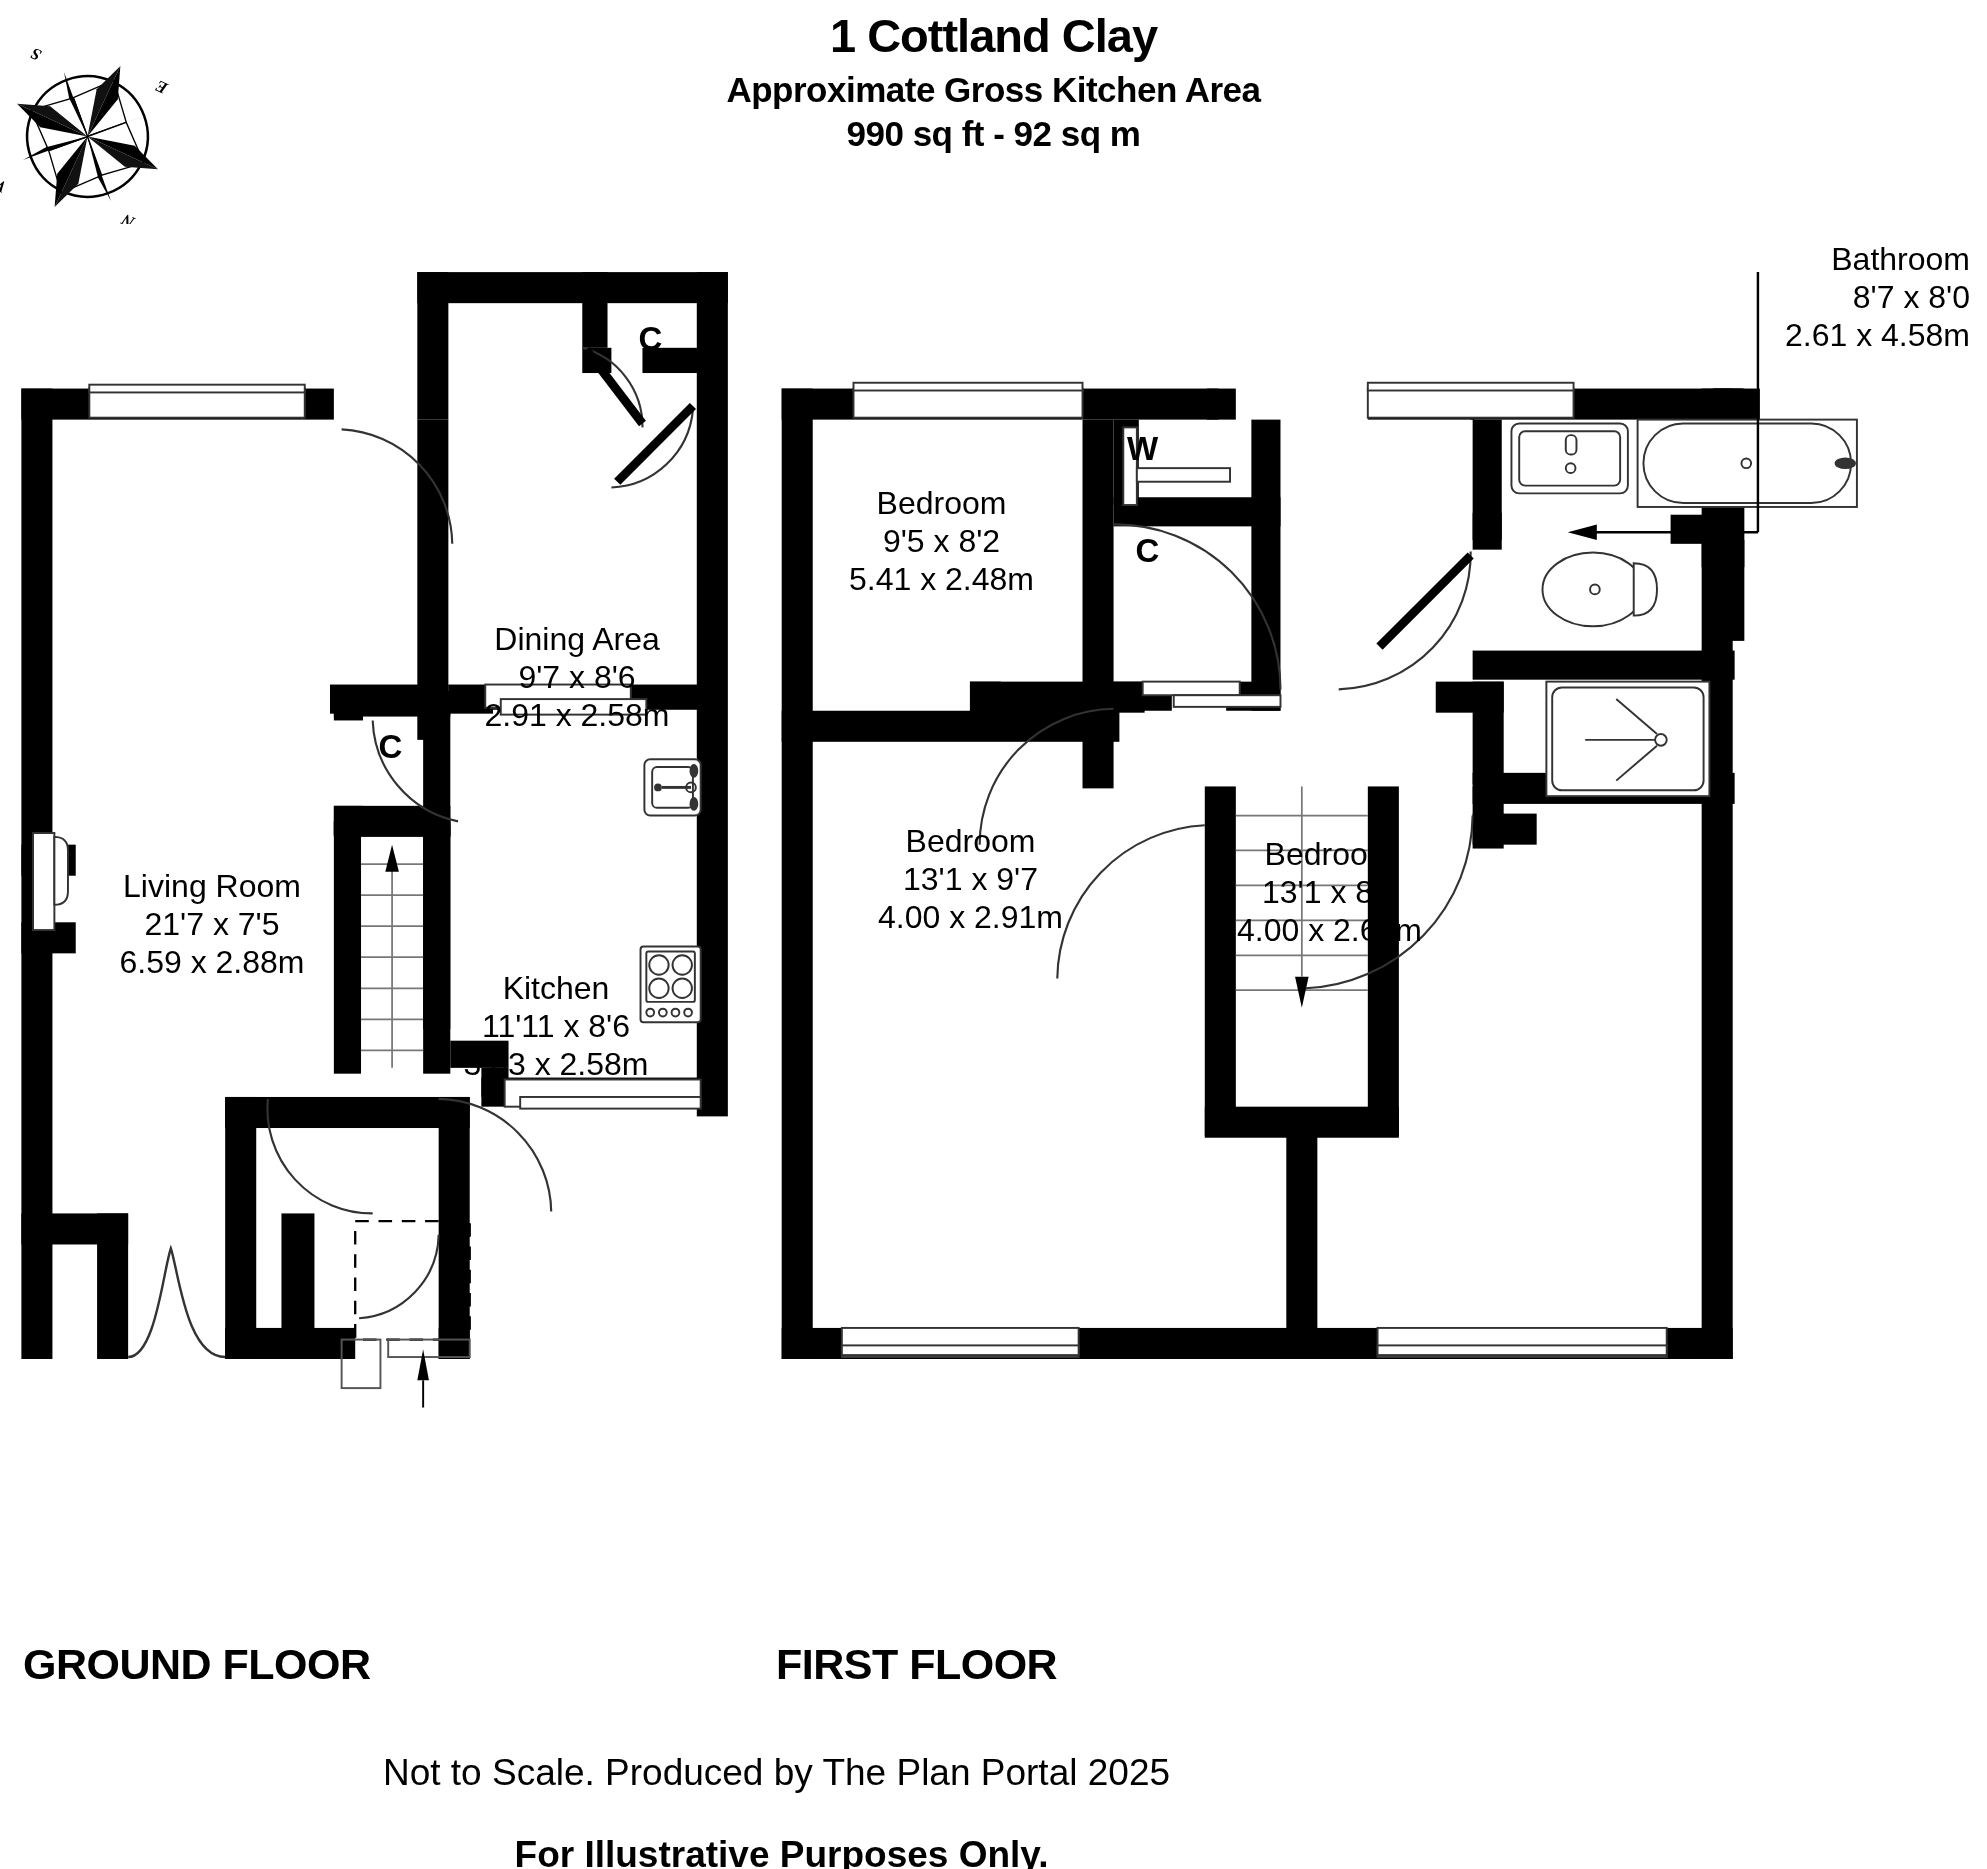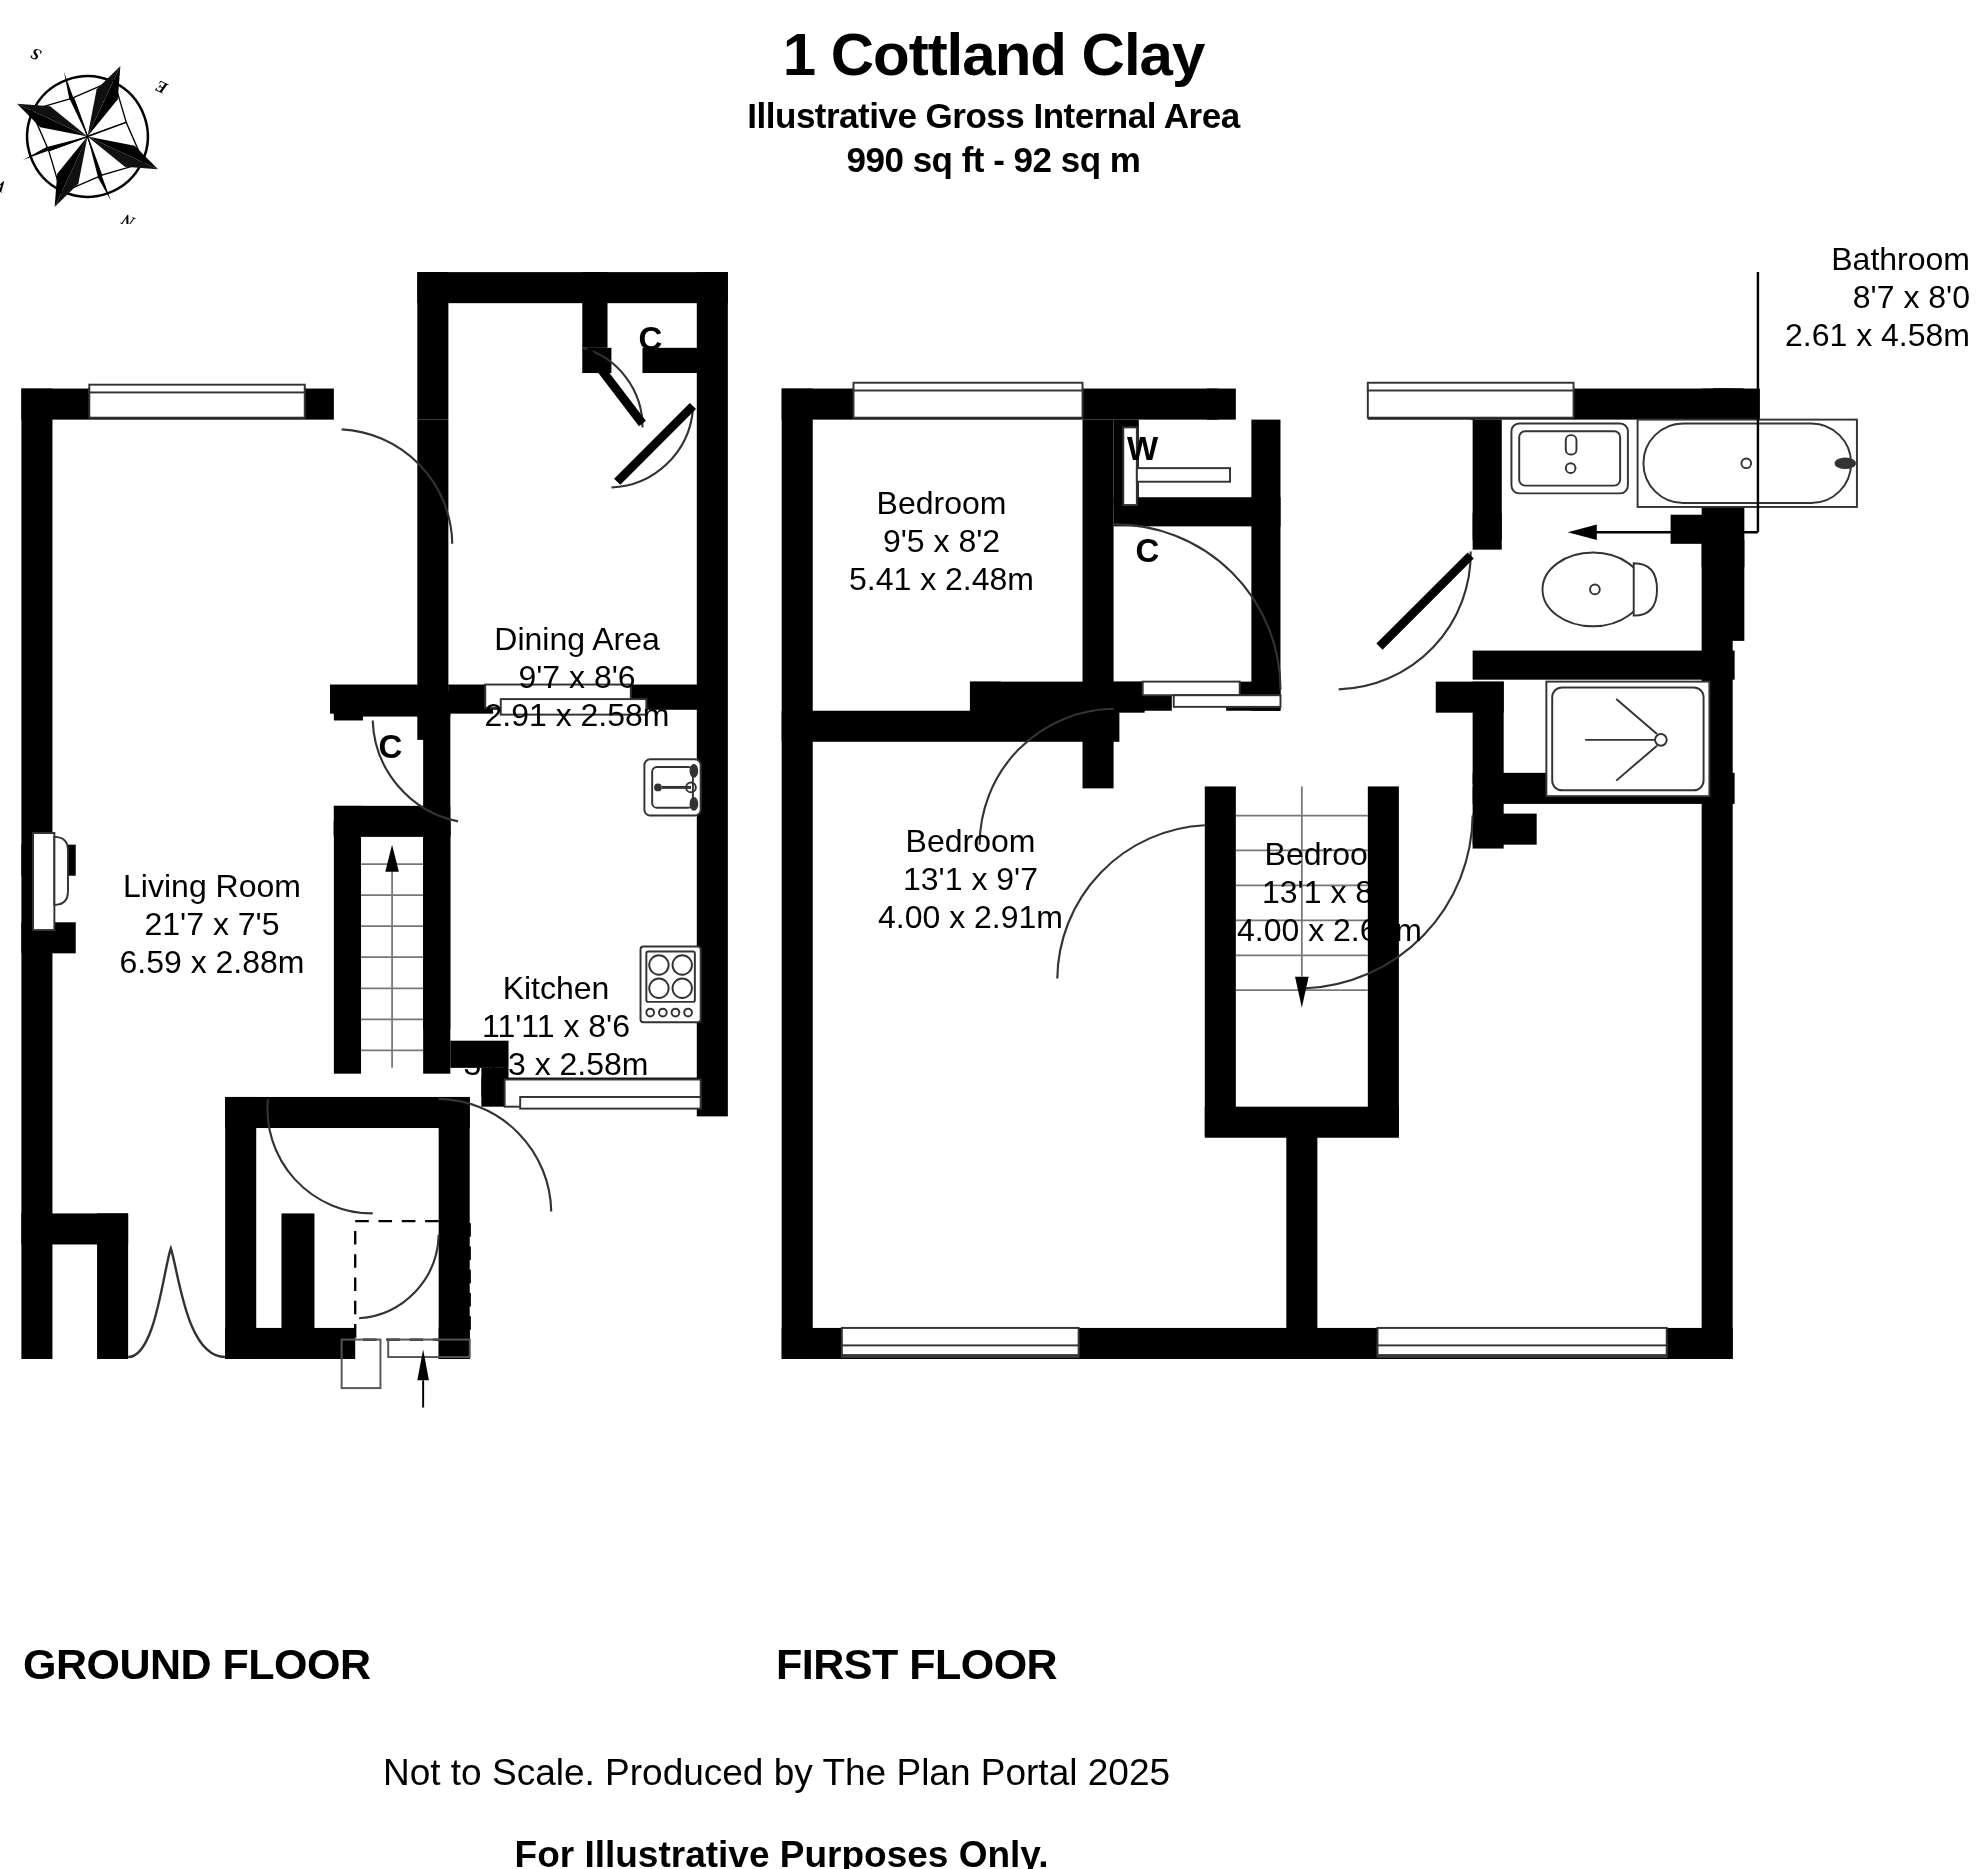--- a/index.html
+++ b/index.html
@@ -3,21 +3,21 @@
 <meta charset="utf-8">
 <style>
   html,body{margin:0;padding:0;background:#ffffff;}
   body{width:1987px;height:1870px;position:relative;
        font-family:"Liberation Sans", sans-serif;color:#000;overflow:hidden;}
 
   .plan-root{position:absolute;left:0;top:0;width:1987px;height:1870px;}
 
   
   #header{position:absolute;left:0;top:0;width:1987px;text-align:center;}
-  #title{font-size:60px;font-weight:bold;letter-spacing:-1px;line-height:1.05;margin-top:23px;}
+  #title{font-size:47px;font-weight:bold;letter-spacing:-1px;line-height:1.05;margin-top:11px;}
   #sub1{font-size:35px;font-weight:bold;margin-top:9.7px;letter-spacing:-0.5px;}
   #sub2{font-size:35px;font-weight:bold;margin-top:3.9px;letter-spacing:-0.5px;}
 
   
   #compass{position:absolute;left:120;top:49px;width:175px;height:175px;}
 
   
   .floorsvg{position:absolute;}
   #gf-svg{left:0px;top:243px;}
   #ff-svg{left:737px;top:243px;}
@@ -36,21 +36,21 @@
   #foot1{position:absolute;left:0;top:1752px;width:1553px;text-align:center;font-size:37px;}
   #foot2{position:absolute;left:5px;top:1802px;width:1553px;text-align:center;font-size:37px;font-weight:bold;margin-top:32px;}
 </style>
 </head>
 <body>
 
 <div class="plan-root">
 
   <div id="header">
     <div id="title">1 Cottland Clay</div>
-    <div id="sub1">Illustrative Gross Internal Area</div>
+    <div id="sub1">Approximate Gross Kitchen Area</div>
     <div id="sub2">990 sq ft - 92 sq m</div>
   </div>
 
   <svg id="compass" width="175" height="175" viewBox="0 0 180 180">
     <g transform="rotate(205 90 90)">
       <circle cx="90" cy="90" r="62" fill="none" stroke="#000" stroke-width="2.6"></circle>
       <circle cx="90" cy="90" r="34" fill="none" stroke="#000" stroke-width="1.6"></circle>
 
       <polygon points="90,90 60,60 90,26 120,60" fill="#fff" stroke="#000" stroke-width="1.4"></polygon>
       <polygon points="90,90 60,120 90,154 120,120" fill="#fff" stroke="#000" stroke-width="1.4"></polygon>

